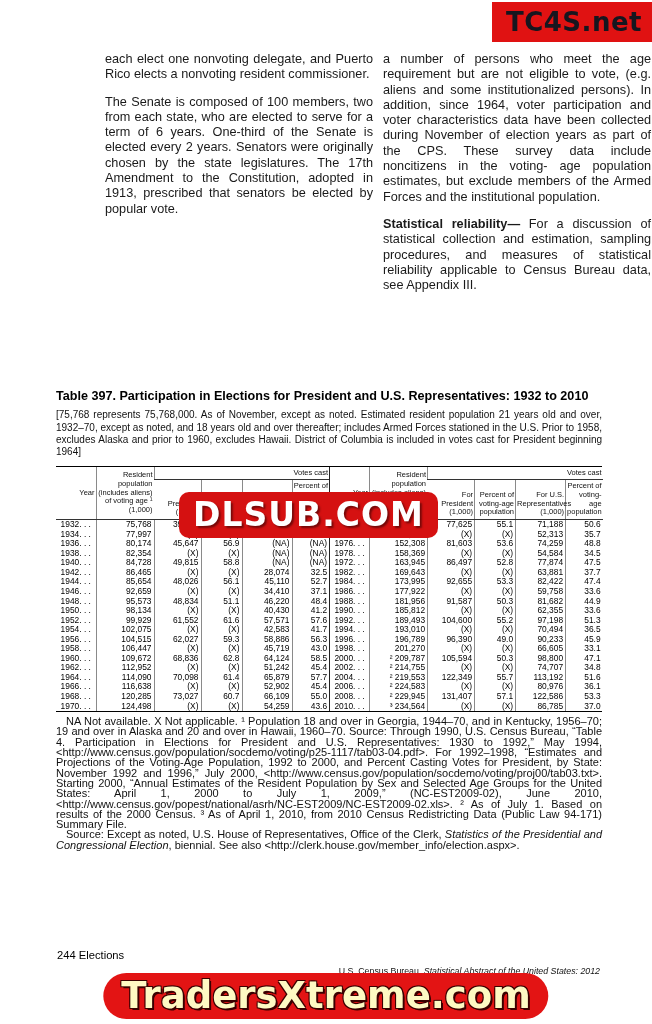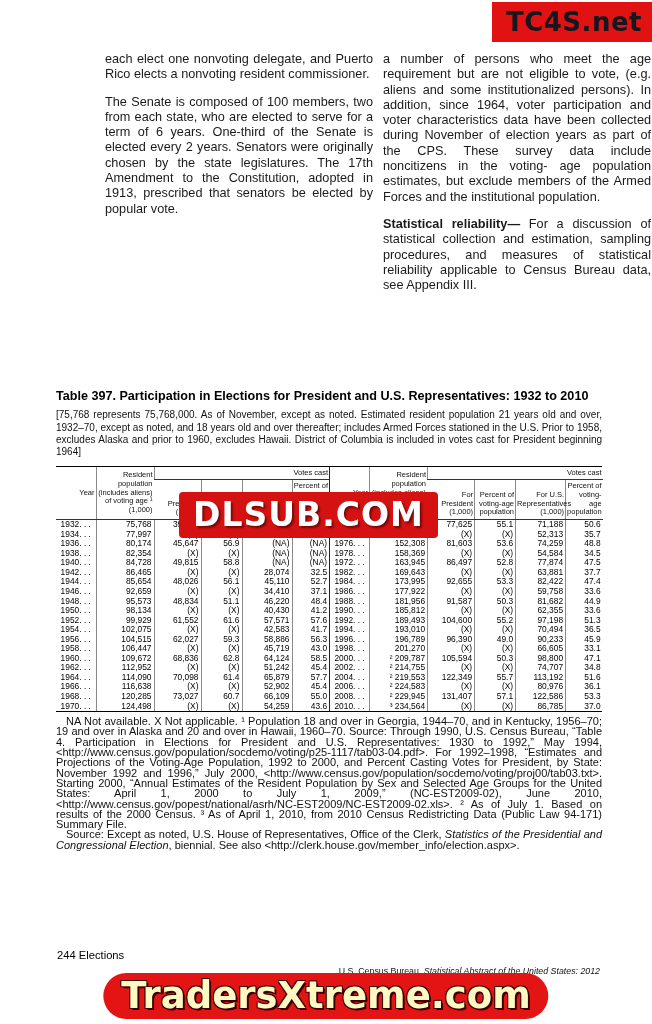--- a/index.html
+++ b/index.html
@@ -48,21 +48,21 @@
   .credit i{font-style:italic;}
 
   
   .wm{position:absolute; font-family:"DejaVu Sans","Liberation Sans",sans-serif; font-weight:bold; z-index:10;}
   .wm-top{
     top:2px; right:0; background:#e01212; color:#16161f;
     font-size:26px; line-height:40px; padding:0 10px 0 14px; letter-spacing:0.5px;
   }
   .wm-mid{
     top:492px; left:179px; background:#d51111; color:#fff;
-    font-size:33px; line-height:42px; padding:2px 14px; border-radius:4px;
+    font-size:33px; line-height:42px; padding:2px 14px; border-radius:10px;
     letter-spacing:1px; text-shadow:2px 2px 2px rgba(40,0,0,0.55);
   }
   .wm-bottom{
     top:973px; left:50%; transform:translateX(-50%); background:#e31414; color:#fef9c3;
     font-size:37px; line-height:44px; padding:1px 18px; border-radius:24px; white-space:nowrap;
     text-shadow:2px 2px 0 #3a0000,-1px -1px 0 #3a0000,1px -1px 0 #3a0000,-1px 1px 0 #3a0000;
   }
 </style>
 </head>
 <body>

